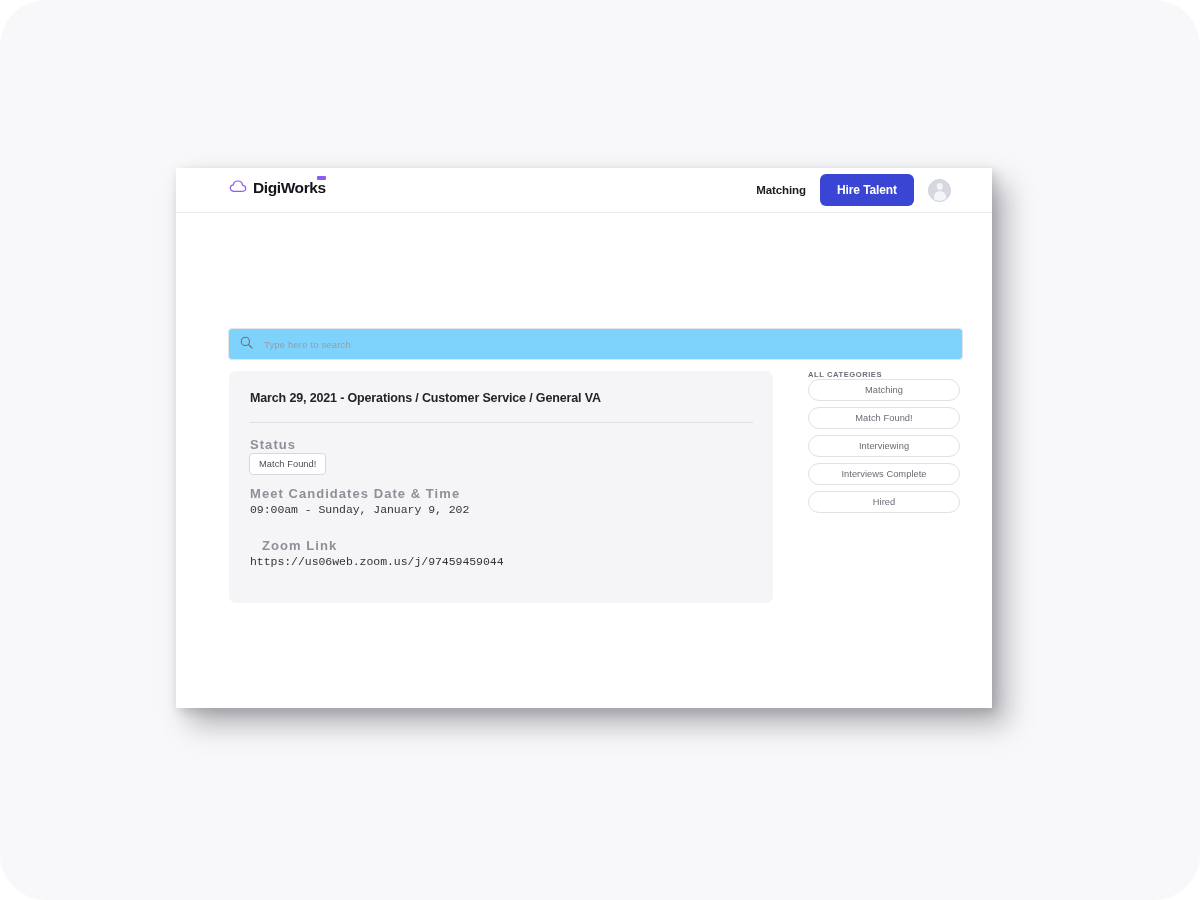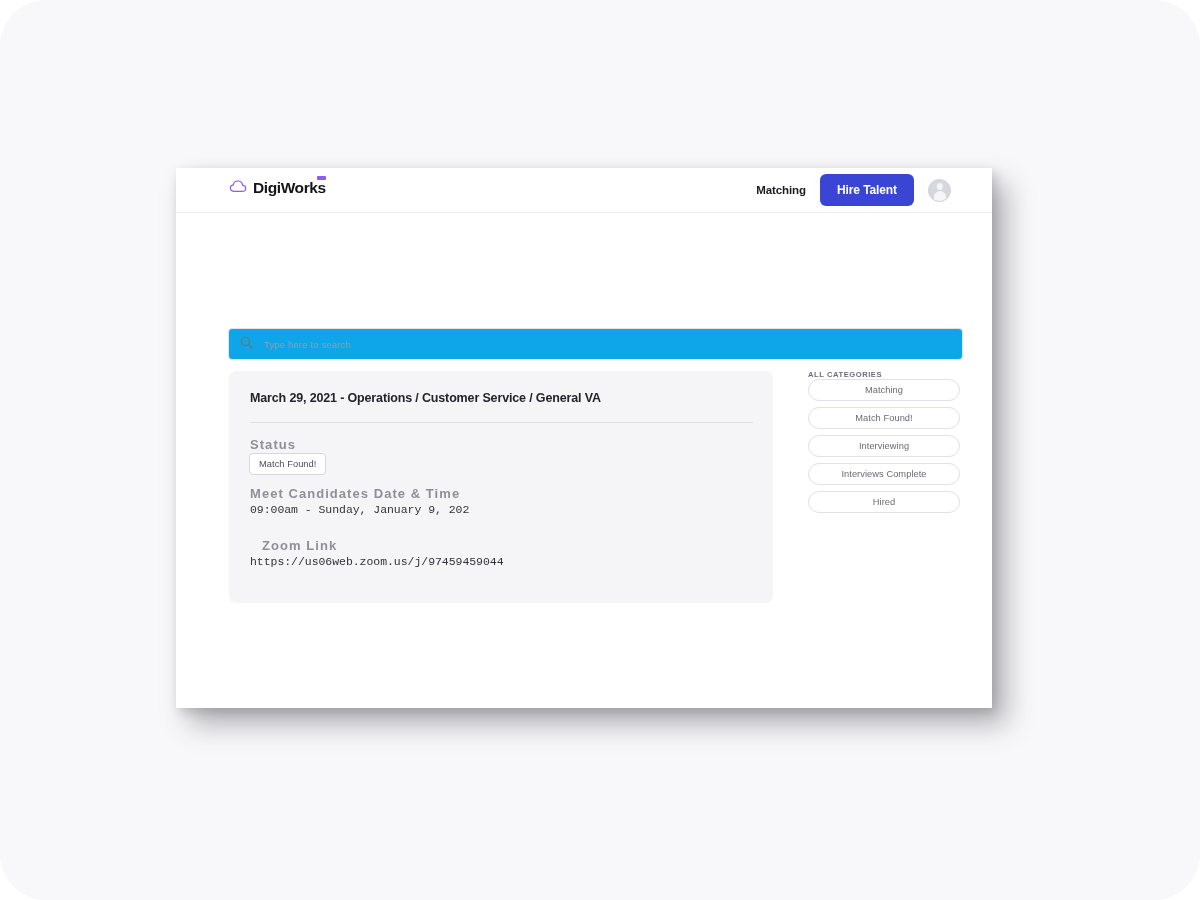--- a/index.html
+++ b/index.html
@@ -138,21 +138,21 @@
     background: #ffffff;
   }
 
   
   #search-wrap {
     position: absolute;
     left: 52px;
     top: 115px;
     width: 733px;
     height: 30px;
-    background: #0ea5e9;
+    background: #7dd3fc;
     border: 1px solid #e3e3e8;
     border-radius: 4px;
     display: flex;
     align-items: center;
   }
   #search-icon {
     margin-left: 11px;
     margin-right: 9px;
     display: block;
     flex: none;

